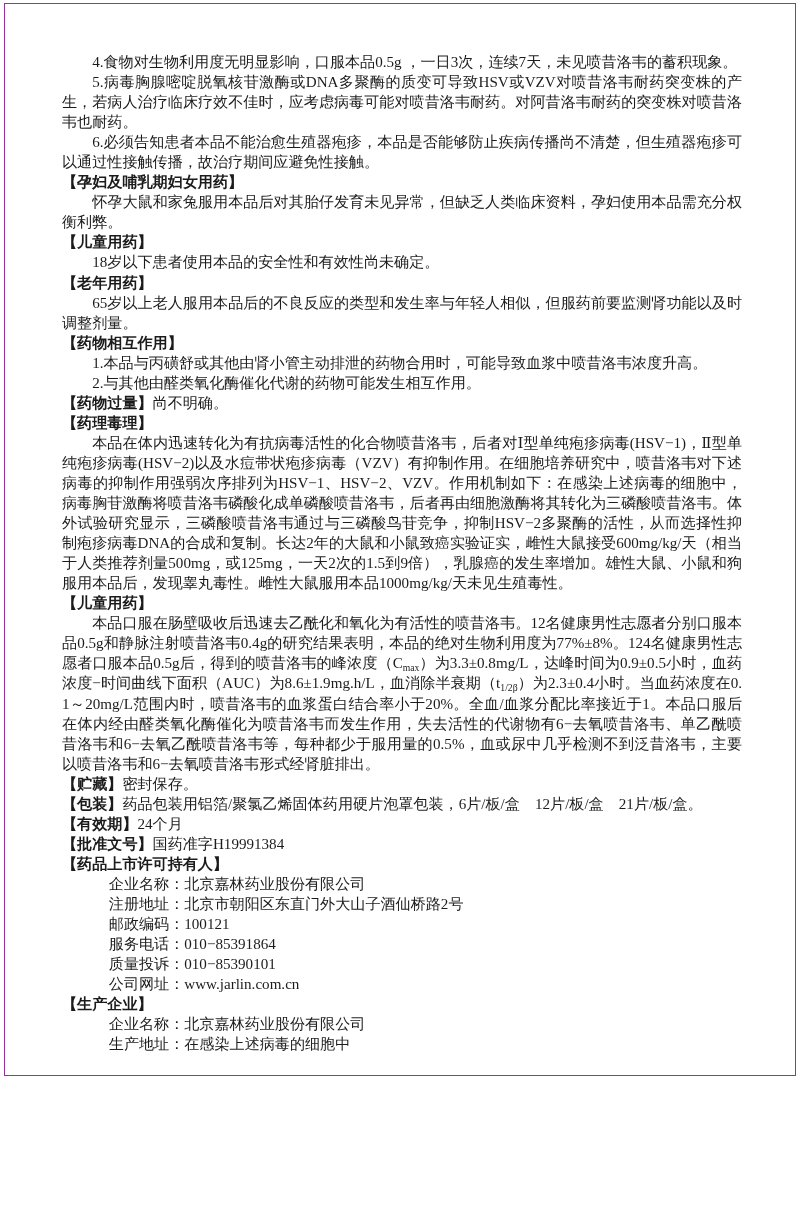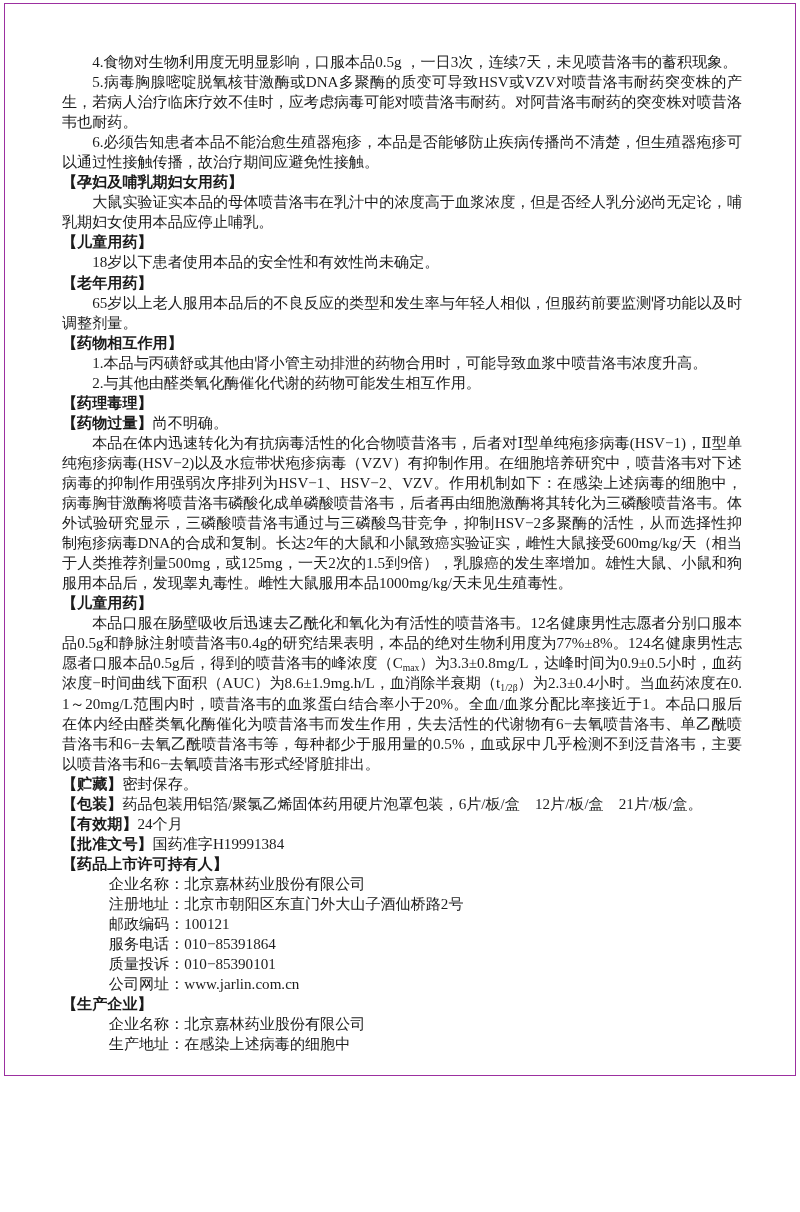--- a/index.html
+++ b/index.html
@@ -76,35 +76,35 @@
 
   <div class="page-frame"></div>
 
   <div class="content">
 
     <p class="body">4.食物对生物利用度无明显影响，口服本品0.5g ，一日3次，连续7天，未见喷昔洛韦的蓄积现象。</p>
     <p class="body">5.病毒胸腺嘧啶脱氧核苷激酶或DNA多聚酶的质变可导致HSV或VZV对喷昔洛韦耐药突变株的产生，若病人治疗临床疗效不佳时，应考虑病毒可能对喷昔洛韦耐药。对阿昔洛韦耐药的突变株对喷昔洛韦也耐药。</p>
     <p class="body">6.必须告知患者本品不能治愈生殖器疱疹，本品是否能够防止疾病传播尚不清楚，但生殖器疱疹可以通过性接触传播，故治疗期间应避免性接触。</p>
 
     <p class="head">【孕妇及哺乳期妇女用药】</p>
-    <p class="body">大鼠实验证实本品的母体喷昔洛韦在乳汁中的浓度高于血浆浓度，但是否经人乳分泌尚无定论，哺乳期妇女使用本品应停止哺乳。</p>
+    <p class="body">怀孕大鼠和家兔服用本品后对其胎仔发育未见异常，但缺乏人类临床资料，孕妇使用本品需充分权衡利弊。</p>
 
     <p class="head">【儿童用药】</p>
     <p class="body">18岁以下患者使用本品的安全性和有效性尚未确定。</p>
 
     <p class="head">【老年用药】</p>
     <p class="body">65岁以上老人服用本品后的不良反应的类型和发生率与年轻人相似，但服药前要监测肾功能以及时调整剂量。</p>
 
     <p class="head">【药物相互作用】</p>
     <p class="body">1.本品与丙磺舒或其他由肾小管主动排泄的药物合用时，可能导致血浆中喷昔洛韦浓度升高。</p>
     <p class="body">2.与其他由醛类氧化酶催化代谢的药物可能发生相互作用。</p>
 
+    <p class="head"><span>【药物过量】</span><span class="val">尚不明确。</span></p>
+
     <p class="head">【药理毒理】</p>
-
-    <p class="head"><span>【药物过量】</span><span class="val">尚不明确。</span></p>
     <p class="body">本品在体内迅速转化为有抗病毒活性的化合物喷昔洛韦，后者对Ⅰ型单纯疱疹病毒(HSV−1)，Ⅱ型单纯疱疹病毒(HSV−2)以及水痘带状疱疹病毒（VZV）有抑制作用。在细胞培养研究中，喷昔洛韦对下述病毒的抑制作用强弱次序排列为HSV−1、HSV−2、VZV。作用机制如下：在感染上述病毒的细胞中，病毒胸苷激酶将喷昔洛韦磷酸化成单磷酸喷昔洛韦，后者再由细胞激酶将其转化为三磷酸喷昔洛韦。体外试验研究显示，三磷酸喷昔洛韦通过与三磷酸鸟苷竞争，抑制HSV−2多聚酶的活性，从而选择性抑制疱疹病毒DNA的合成和复制。长达2年的大鼠和小鼠致癌实验证实，雌性大鼠接受600mg/kg/天（相当于人类推荐剂量500mg，或125mg，一天2次的1.5到9倍），乳腺癌的发生率增加。雄性大鼠、小鼠和狗服用本品后，发现睾丸毒性。雌性大鼠服用本品1000mg/kg/天未见生殖毒性。</p>
 
     <p class="head">【儿童用药】</p>
     <p class="body"><span>本品口服在肠壁吸收后迅速去乙酰化和氧化为有活性的喷昔洛韦。12名健康男性志愿者分别口服本品0.5g和静脉注射喷昔洛韦0.4g的研究结果表明，本品的绝对生物利用度为77%±8%。124名健康男性志愿者口服本品0.5g后，得到的喷昔洛韦的峰浓度（C</span><sub>max</sub><span>）为3.3±0.8mg/L，达峰时间为0.9±0.5小时，血药浓度−时间曲线下面积（AUC）为8.6±1.9mg.h/L，血消除半衰期（t</span><sub>1/2β</sub><span>）为2.3±0.4小时。当血药浓度在0.1～20mg/L范围内时，喷昔洛韦的血浆蛋白结合率小于20%。全血/血浆分配比率接近于1。本品口服后在体内经由醛类氧化酶催化为喷昔洛韦而发生作用，失去活性的代谢物有6−去氧喷昔洛韦、单乙酰喷昔洛韦和6−去氧乙酰喷昔洛韦等，每种都少于服用量的0.5%，血或尿中几乎检测不到泛昔洛韦，主要以喷昔洛韦和6−去氧喷昔洛韦形式经肾脏排出。</span></p>
 
     <p class="head"><span>【贮藏】</span><span class="val">密封保存。</span></p>
 
     <p class="head"><span>【包装】</span><span class="val">药品包装用铝箔/聚氯乙烯固体药用硬片泡罩包装，6片/板/盒　12片/板/盒　21片/板/盒。</span></p>
 
     <p class="head"><span>【有效期】</span><span class="val">24个月</span></p>

